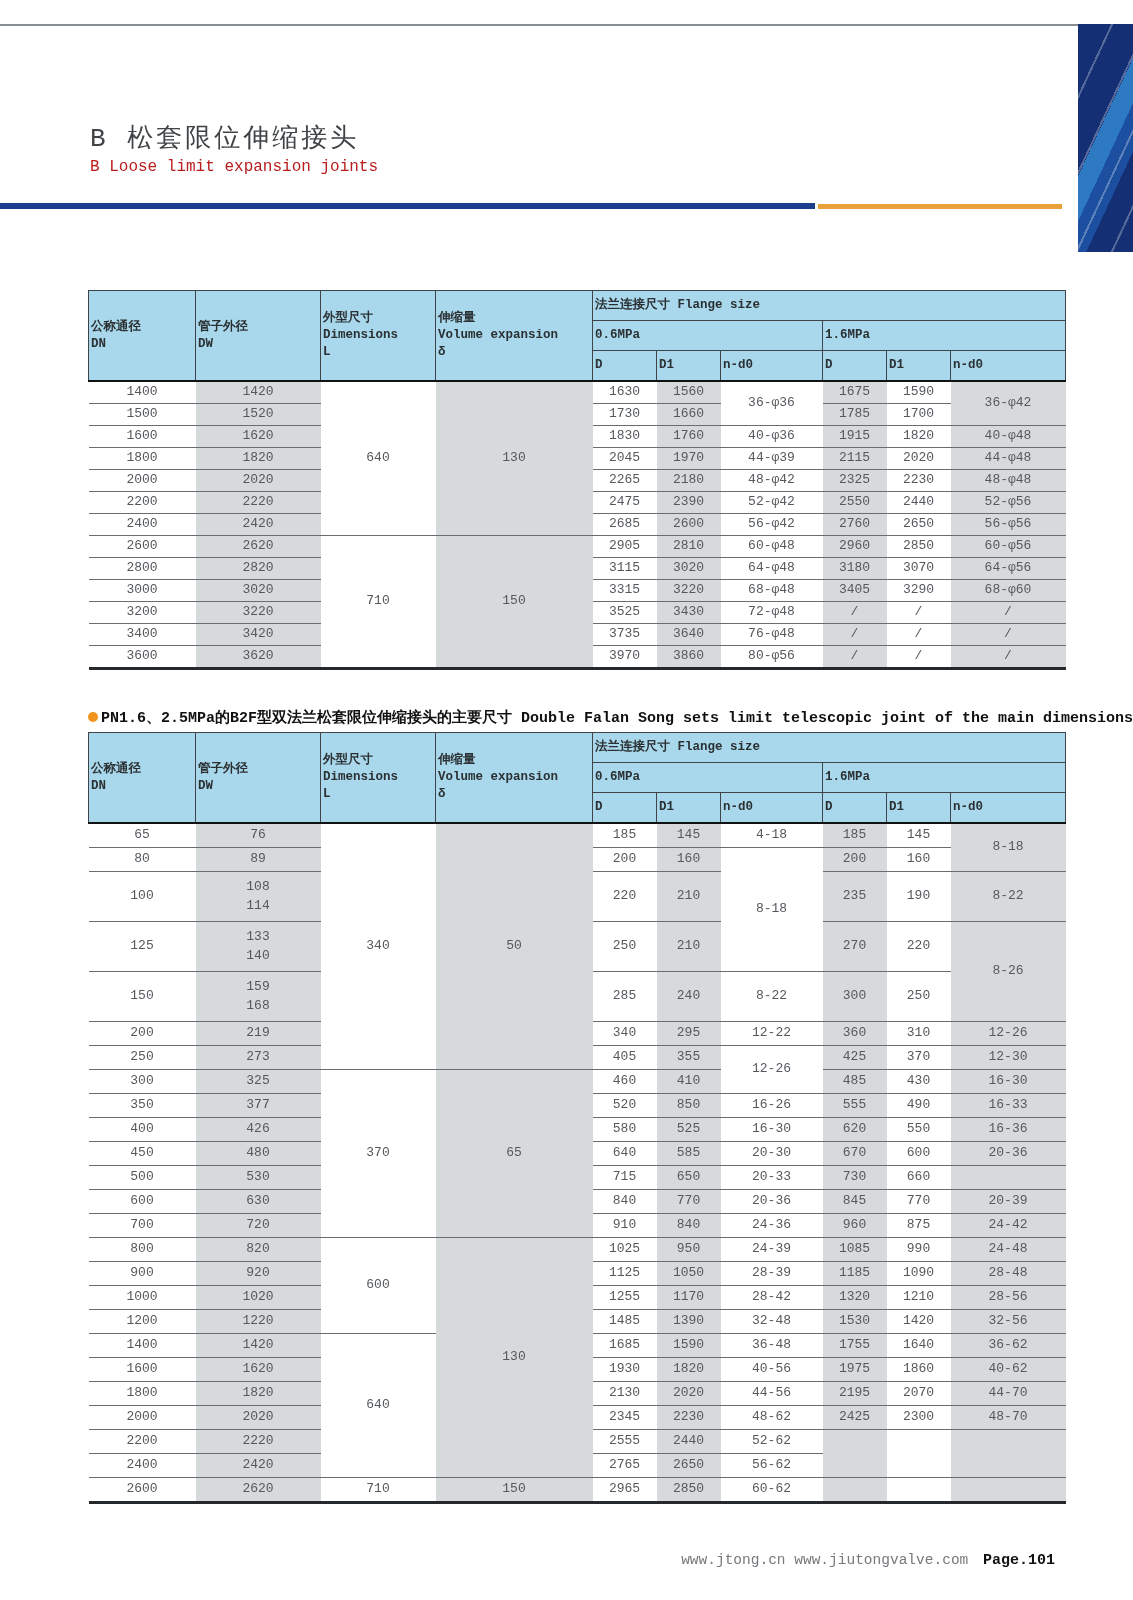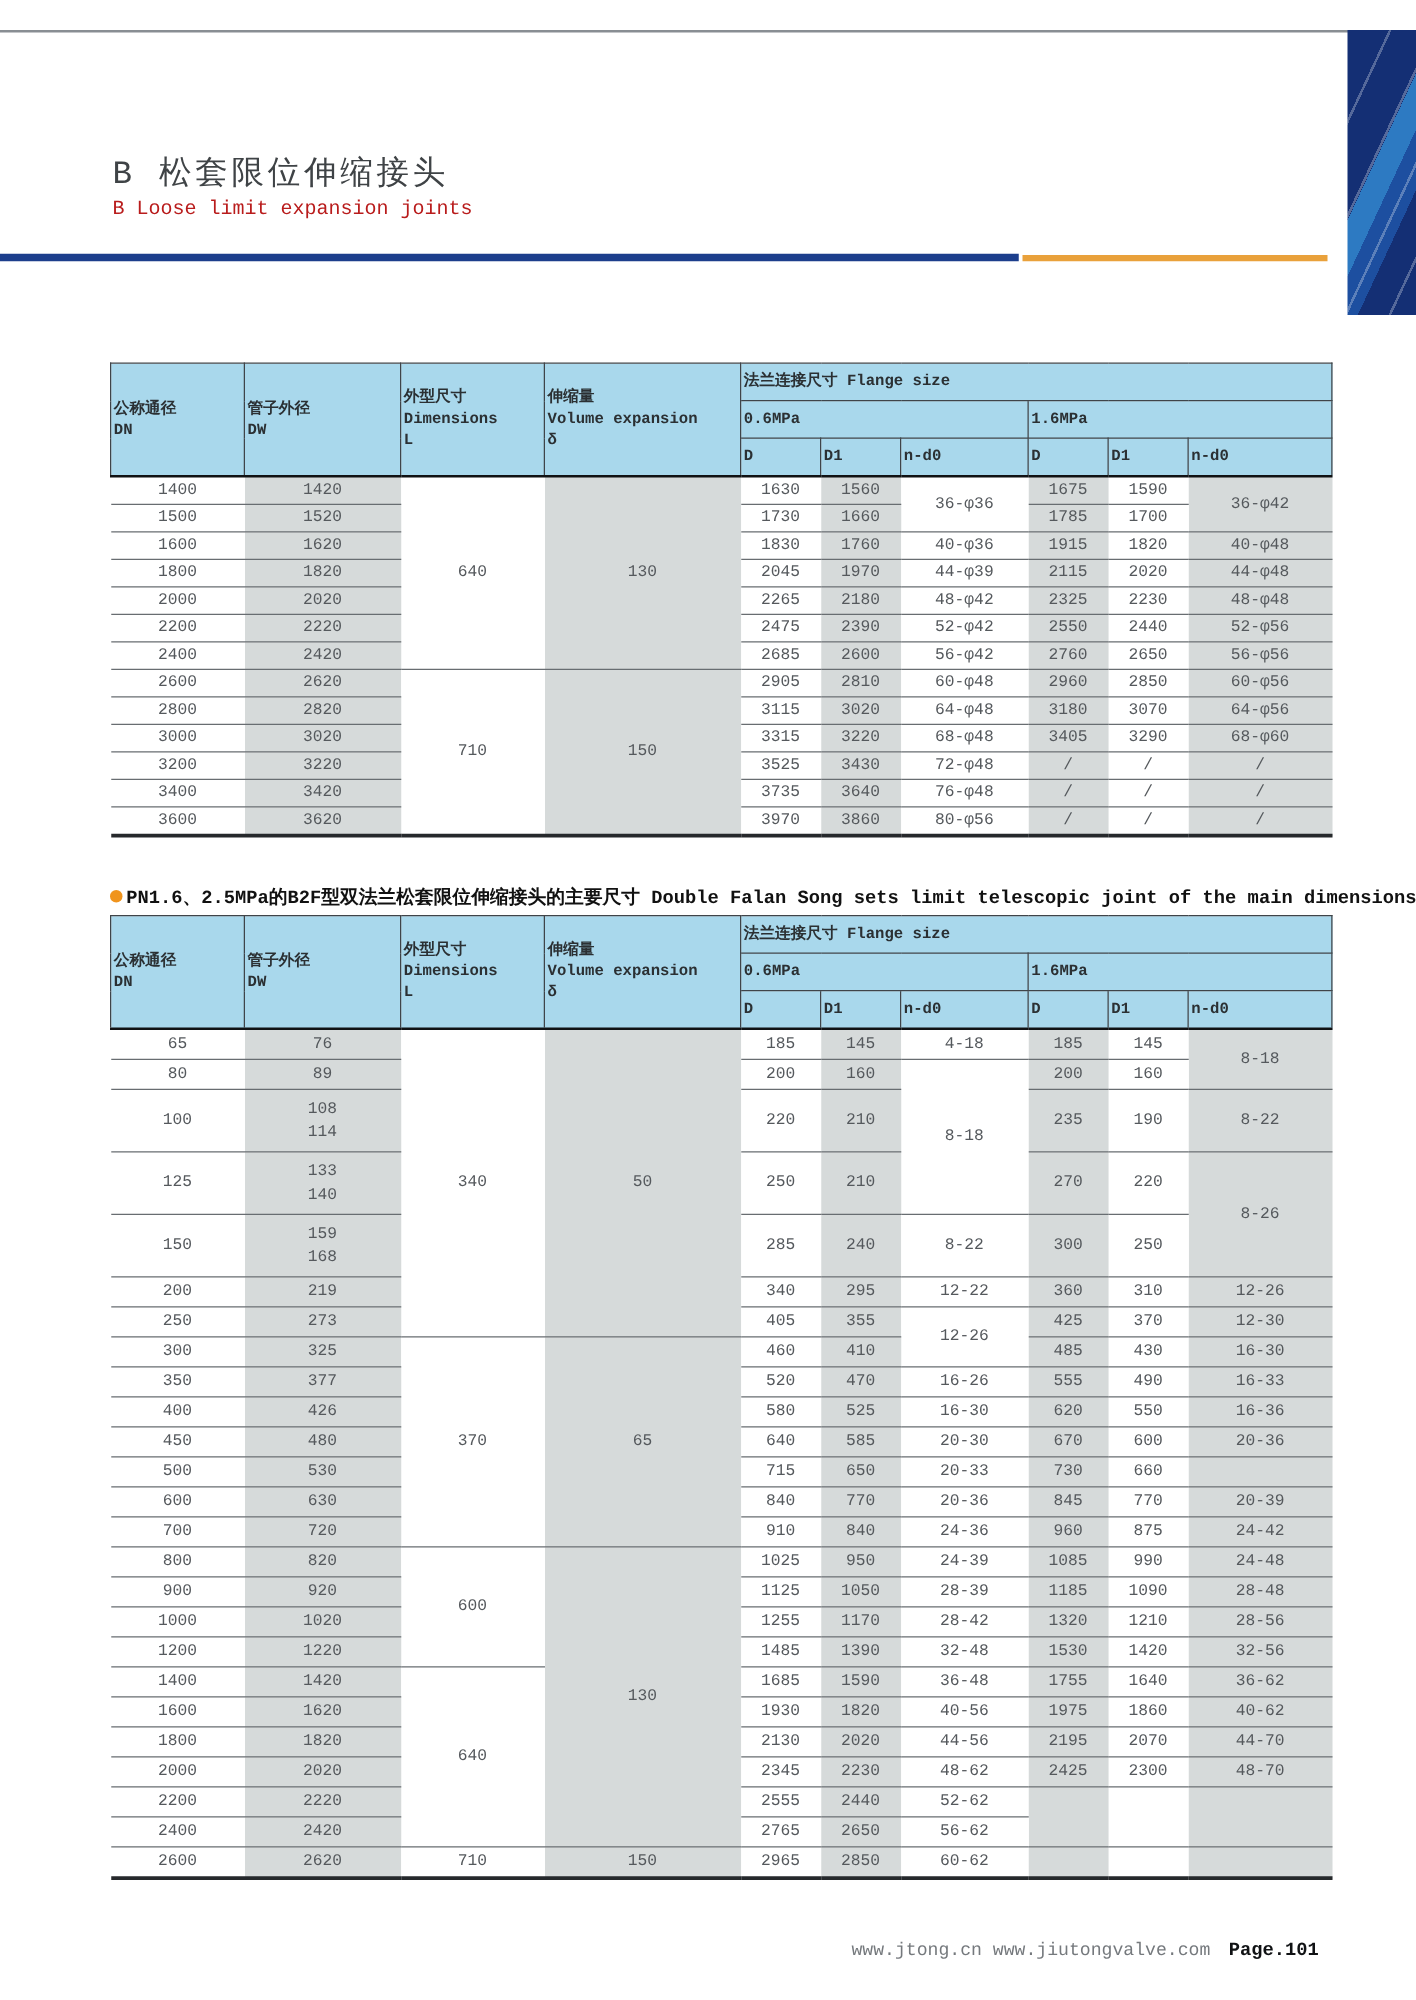--- a/index.html
+++ b/index.html
@@ -362,21 +362,21 @@
           <td class="w">460</td>
           <td class="g">410</td>
           <td class="g">485</td>
           <td class="w">430</td>
           <td class="g">16-30</td>
         </tr>
         <tr>
           <td class="w">350</td>
           <td class="g">377</td>
           <td class="w">520</td>
-          <td class="g">470</td>
+          <td class="g">850</td>
           <td class="w">16-26</td>
           <td class="g">555</td>
           <td class="w">490</td>
           <td class="g">16-33</td>
         </tr>
         <tr>
           <td class="w">400</td>
           <td class="g">426</td>
           <td class="w">580</td>
           <td class="g">525</td>

